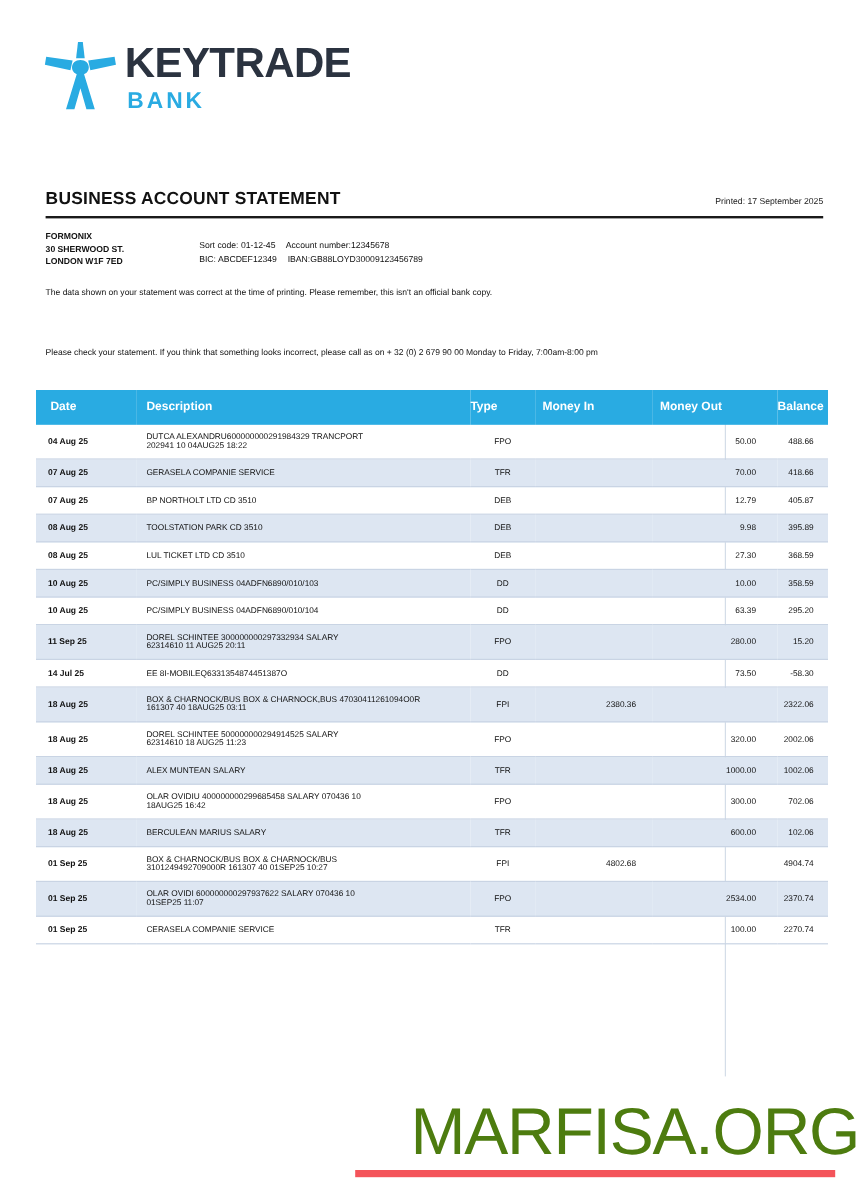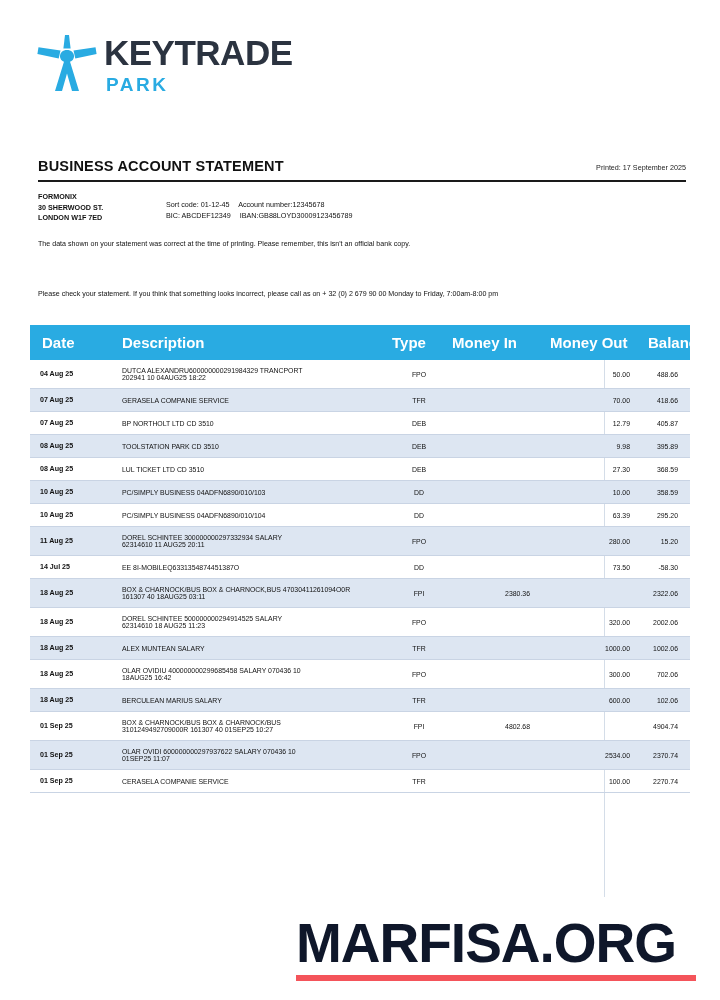--- a/index.html
+++ b/index.html
@@ -109,21 +109,21 @@
   .table {
     position: absolute;
     left: 30px; top: 325px;
     width: 660px;
     border-collapse: collapse;
     table-layout: fixed;
   }
   .table th {
     background: #29abe2;
     color: #ffffff;
-    font-size: 15px;
+    font-size: 10px;
     font-weight: bold;
     text-align: left;
     padding: 9px 0 9px 0;
     vertical-align: middle;
   }
   .table td {
     font-size: 6.9px;
     color: #111;
     padding: 7px 0;
     vertical-align: middle;
@@ -163,25 +163,26 @@
 
   
   .watermark {
     position: absolute;
     left: 296px;
     top: 916px;
     width: 412px;
   }
   .wm-text {
     font-size: 55px;
-    font-weight: bold;
+    font-weight: normal;
     letter-spacing: -1px;
-    color: #0f172a;
+    color: #4d7c0f;
     line-height: 1;
     font-family: "Liberation Sans", sans-serif;
+    margin-left: 46px;
   }
   .wm-rule {
     margin-top: 4px;
     width: 400px;
     height: 6px;
     background: #f4545a;
   }
 </style>
 </head>
 <body>
@@ -192,21 +193,21 @@
       <g fill="#29abe2">
         <path d="M31 2 h4 l1.6 13.5 h-7.2 z"></path>
         <path d="M26.5 17.5 l-22 -3.2 l-1.1 6.6 l21.3 4.6 z"></path>
         <path d="M39.5 17.5 l22 -3.2 l1.1 6.6 l-21.3 4.6 z"></path>
         <path d="M33 17 c4.2 0 7 2.6 7 6.2 c0 3.4 -2.7 6 -7 6 c-4.3 0 -7 -2.6 -7 -6 c0 -3.6 2.8 -6.2 7 -6.2 z"></path>
         <path d="M30.5 27 h5 l9.5 31 h-7 l-5 -17.5 l-5 17.5 h-7 z"></path>
       </g>
     </svg>
     <div class="logo-text">
       <div class="logo-keytrade">KEYTRADE</div>
-      <div class="logo-bank">PARK</div>
+      <div class="logo-bank">BANK</div>
     </div>
   </div>
 </div>
 
 <div class="title-row">
   <div class="doc-title">BUSINESS ACCOUNT STATEMENT</div>
   <div class="printed">Printed: 17 September 2025</div>
 </div>
 <div class="title-rule"></div>
 
@@ -294,21 +295,21 @@
       </tr>
       <tr>
         <td class="c-date">10 Aug 25</td>
         <td class="c-desc"><span>PC/SIMPLY BUSINESS 04ADFN6890/010/104</span></td>
         <td class="c-type">DD</td>
         <td class="c-in"></td>
         <td class="c-out">63.39</td>
         <td class="c-bal">295.20</td>
       </tr>
       <tr class="alt">
-        <td class="c-date">11 Aug 25</td>
+        <td class="c-date">11 Sep 25</td>
         <td class="c-desc"><span>DOREL SCHINTEE 300000000297332934 SALARY</span><span class="desc-l2">62314610 11 AUG25 20:11</span></td>
         <td class="c-type">FPO</td>
         <td class="c-in"></td>
         <td class="c-out">280.00</td>
         <td class="c-bal">15.20</td>
       </tr>
       <tr>
         <td class="c-date">14 Jul 25</td>
         <td class="c-desc"><span>EE 8I-MOBILEQ6331354874451387O</span></td>
         <td class="c-type">DD</td>

